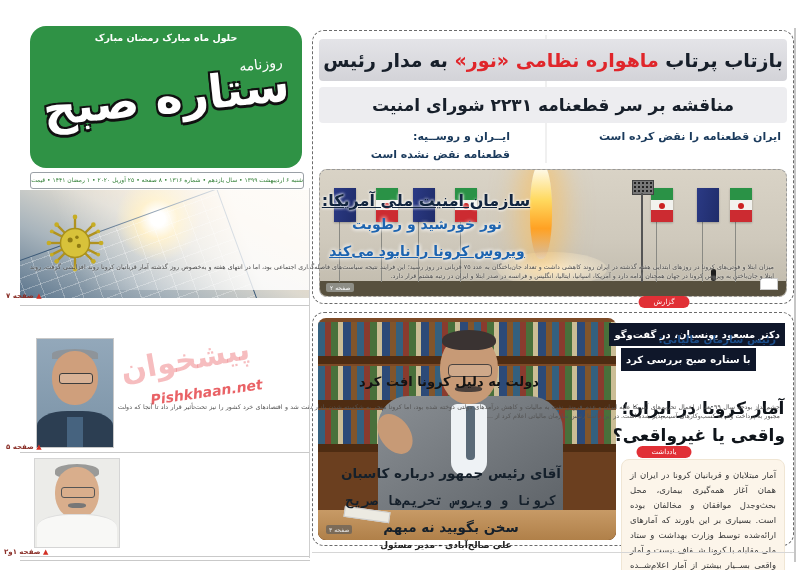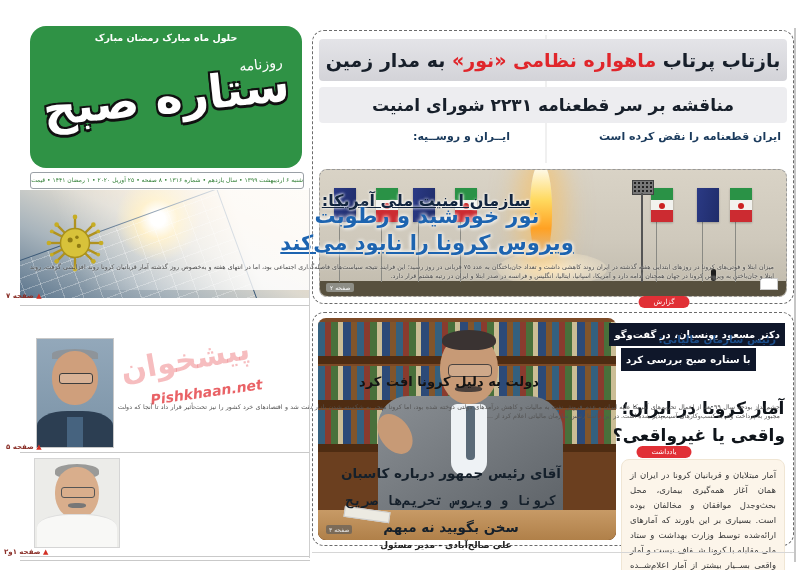--- a/index.html
+++ b/index.html
@@ -85,22 +85,22 @@
   .sun{left:95px;top:-14px;width:86px;height:86px;border-radius:50%;
        background:radial-gradient(circle,#ffffff 0 12%,rgba(255,232,170,.95) 32%,rgba(255,214,130,0) 70%);}
   .panels{left:-45px;bottom:-60px;width:270px;height:125px;transform:rotate(-20deg);
       background:linear-gradient(#2c4c6e,#152a40);border:1px solid #3c5a78;
       background-image:repeating-linear-gradient(90deg,rgba(255,255,255,.28) 0 1px,transparent 1px 18px),
                        repeating-linear-gradient(0deg,rgba(255,255,255,.28) 0 1px,transparent 1px 12px);}
   .haze{left:0;right:0;top:0;height:100px;background:linear-gradient(250deg,rgba(255,255,255,.85) 25%,rgba(255,255,255,0) 80%);}
   .virus{left:26px;top:24px;}
   .a1kicker{left:60px;right:8px;top:191px;text-align:center;font-size:16px;font-weight:bold;color:#12253f;
             text-shadow:0 0 3px #fff,0 0 3px #fff;text-decoration:underline;}
-  .a1h{left:62px;right:8px;text-align:center;font-size:21px;font-weight:bold;color:#1d64b0;white-space:nowrap;
-       text-shadow:0 0 4px #fff,0 0 4px #fff;}
+  .a1h{left:62px;right:8px;text-align:center;font-size:14px;font-weight:bold;color:#1d64b0;white-space:nowrap;
+       text-shadow:0 0 4px #fff,0 0 4px #fff;margin-top:12px;}
   .a1body{left:30px;right:26px;top:262px;font-size:6.3px;line-height:1.5;color:#4a4a4a;text-align:justify;
           text-shadow:0 0 2px rgba(255,255,255,.9);}
   .divider{height:1px;background:#c9c9c9;left:20px;width:290px;}
 
   .a2kicker{right:24px;top:333px;font-size:10.5px;font-weight:bold;color:#1c4e8a;}
   .p2{left:36px;top:338px;width:76px;height:108px;overflow:hidden;border:1px solid #c8c8c8;
       background:linear-gradient(#93a8ba,#7a92a6);}
   .p2 .hd{left:15px;top:12px;width:46px;height:54px;background:#cf9f7c;border-radius:48%;}
   .p2 .hr{left:15px;top:10px;width:46px;height:10px;background:#8d8d8d;border-radius:50% 50% 0 0;opacity:.7;}
   .p2 .gl{left:22px;top:34px;width:32px;height:9px;border:1.5px solid #3d3d3d;border-radius:3px;background:rgba(255,255,255,.2);}
@@ -133,29 +133,30 @@
     <div class="abs rouzname">روزنامه</div>
     <div class="abs logo-title">ستاره صبح</div>
   </div>
   <div class="abs datestrip">شنبه ۶ اردیبهشت ۱۳۹۹ • سال یازدهم • شماره ۱۳۱۶ • ۸ صفحه • ۲۵ آوریل ۲۰۲۰ • ۱ رمضان ۱۴۴۱ • قیمت: ۱۰۰۰ تومان</div>
 
   <div class="abs pill" style="right:136px;top:182px;">گزارش</div>
 
   <div class="abs leadbox">
     <div class="abs fold"></div>
     <div class="abs bar1">
-      <span>بازتاب پرتاب </span><span class="red">ماهواره نظامی «نور»</span><span> به مدار زمین</span>
+      <span>بازتاب پرتاب </span><span class="red">ماهواره نظامی «نور»</span><span> به مدار رئیس</span>
     </div>
     <div class="abs bar2">مناقشه بر سر قطعنامه ۲۲۳۱ شورای امنیت</div>
 
     <div class="abs quote-r">
       <div>ایران قطعنامه را نقض کرده است</div>
     </div>
     <div class="abs quote-l">
       <div>ایــران و روســیه:</div>
+      <div>قطعنامه نقض نشده است</div>
     </div>
 
     <div class="abs rphoto">
       <div class="abs smoke"></div>
       <div class="abs flame"></div>
       <div class="abs ground"></div>
 
       <div class="abs pole" style="left:4%;"></div>
       <div class="abs pole" style="left:13%;"></div>
       <div class="abs pole" style="left:21%;"></div>

